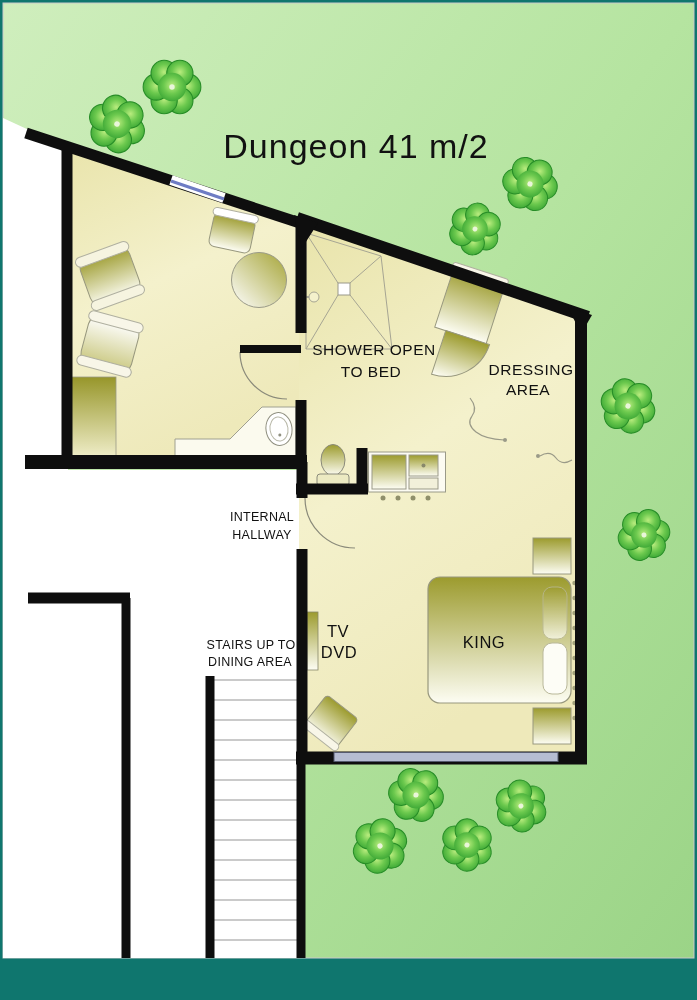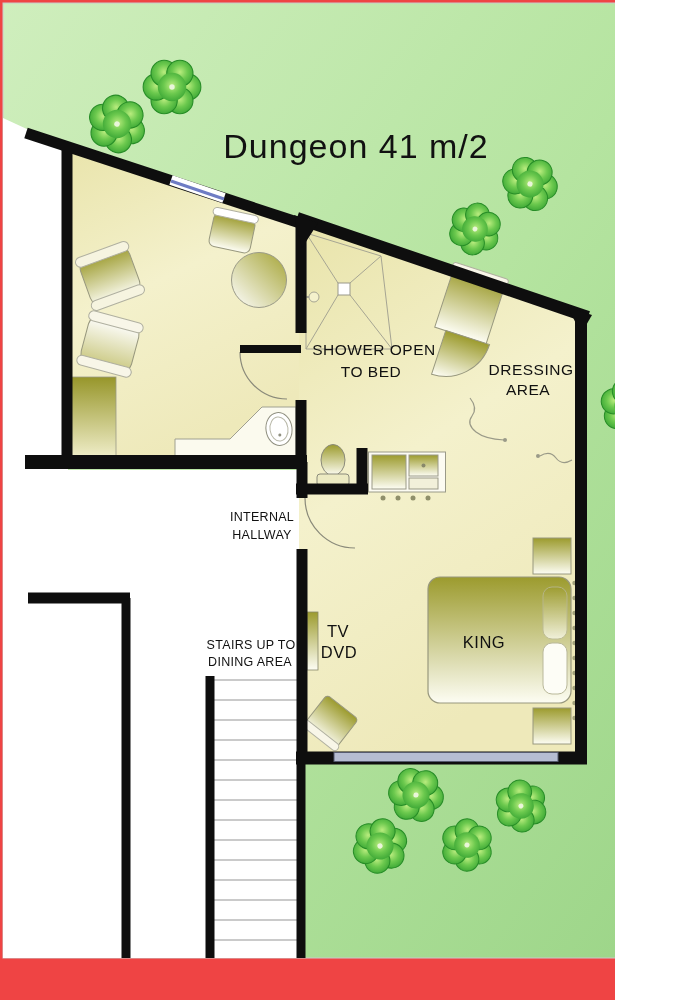--- a/index.html
+++ b/index.html
@@ -1,16 +1,16 @@
 <!DOCTYPE html>
 <html><head>
 <meta charset="utf-8">
 <style>
   html,body{margin:0;padding:0;background:#ffffff;}
-  #plan{position:relative;width:615px;height:1000px;background:#ef4444;overflow:hidden;
+  #plan{position:relative;width:697px;height:1000px;background:#0f766e;overflow:hidden;
         font-family:"Liberation Sans", sans-serif;text-decoration:underline;}
   svg{position:absolute;left:0;top:0;}
   text{fill:#111;}
   .title{font-size:34px;letter-spacing:1px;}
   .lab-lg{font-size:15.5px;letter-spacing:.5px;}
   .lab-md{font-size:16.5px;letter-spacing:.5px;}
   .lab-sm{font-size:12.5px;letter-spacing:.3px;}
 </style>
 </head>
 <body>

